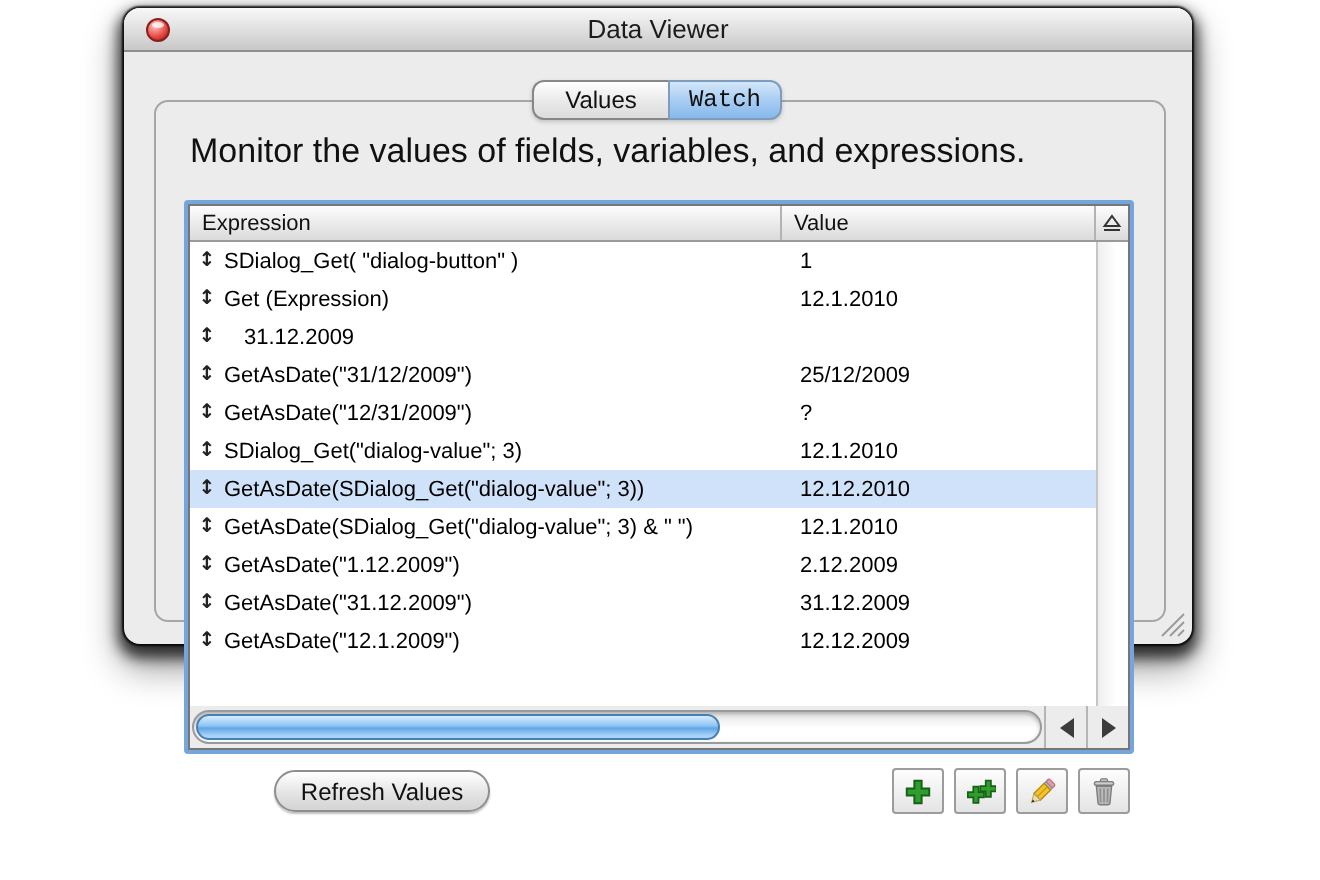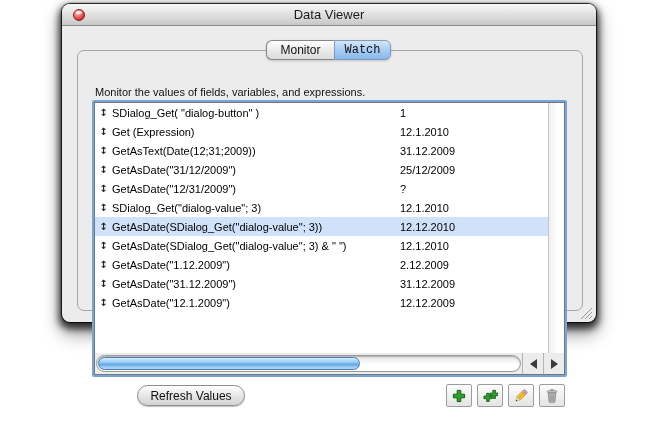--- a/index.html
+++ b/index.html
@@ -30,21 +30,21 @@
 
   .tabs { position:absolute; left:204px; top:36px; height:20px; display:flex; z-index:2;
     filter:drop-shadow(0 1px 1px rgba(0,0,0,.18)); }
   .tab { height:20px; display:flex; align-items:center; justify-content:center;
     font-size:12px; color:#111; border:1px solid #878787; }
   .tab-current { width:68px; border-radius:6px 0 0 6px; border-right:none;
     background:linear-gradient(#ffffff,#e9e9e9 55%,#dcdcdc); }
   .tab-watch { width:57px; border-radius:0 6px 6px 0; border-color:#7f9cbc;
     background:linear-gradient(#d3e7fa,#a9cdf2 50%,#86b8ec);font-family:Liberation Mono, monospace; }
 
-  .description { position:absolute; left:33px; top:62px; font-size:11px; color:#111;margin-top:20px; }
+  .description { position:absolute; left:33px; top:62px; font-size:17px; color:#111; }
 
   
   .table-wrap { position:absolute; left:30px; top:96px; width:475px; height:277px;
     border:2px solid #74a6db; border-radius:2px; background:#fff; }
   .table-inner { position:absolute; inset:0; border:1px solid #767676;
     display:flex; flex-direction:column; }
   .thead { height:18px; display:flex; flex:none;
     background:linear-gradient(#fdfdfd,#dadada); border-bottom:1px solid #9a9a9a;
     font-size:11px; color:#111; }
   .th { display:flex; align-items:center; padding-left:6px; }
@@ -99,46 +99,55 @@
   <div class="window">
 
     <div class="titlebar">
       <div class="close-btn"></div>
       <div class="title">Data Viewer</div>
     </div>
 
     <div class="tab-pane"></div>
 
     <div class="tabs">
-      <div class="tab tab-current">Monitor</div>
+      <div class="tab tab-current">Values</div>
       <div class="tab tab-watch">Watch</div>
     </div>
 
     <div class="description">Monitor the values of fields, variables, and expressions.</div>
 
     <div class="table-wrap">
       <div class="table-inner">
+        <div class="thead">
+          <div class="th th-expression">Expression</div>
+          <div class="th th-value">Value</div>
+          <div class="th th-sort">
+            <svg width="10" height="9" viewBox="0 0 10 9">
+              <path d="M5 1 L8.7 6 H1.3 Z" fill="none" stroke="#333" stroke-width="1"></path>
+              <line x1="1" y1="8" x2="9" y2="8" stroke="#333" stroke-width="1"></line>
+            </svg>
+          </div>
+        </div>
 
         <div class="tbody">
 
   <div class="row">
     <span class="row-icon">↕</span>
     <span class="expr">SDialog_Get( "dialog-button" )</span>
     <span class="val">1</span>
   </div>
 
   <div class="row">
     <span class="row-icon">↕</span>
     <span class="expr">Get (Expression)</span>
     <span class="val">12.1.2010</span>
   </div>
 
   <div class="row">
     <span class="row-icon">↕</span>
-    <span class="expr">GetAsText(Date(12;31;2009))</span>
     <span class="val">31.12.2009</span>
   </div>
 
   <div class="row">
     <span class="row-icon">↕</span>
     <span class="expr">GetAsDate("31/12/2009")</span>
     <span class="val">25/12/2009</span>
   </div>
 
   <div class="row">

